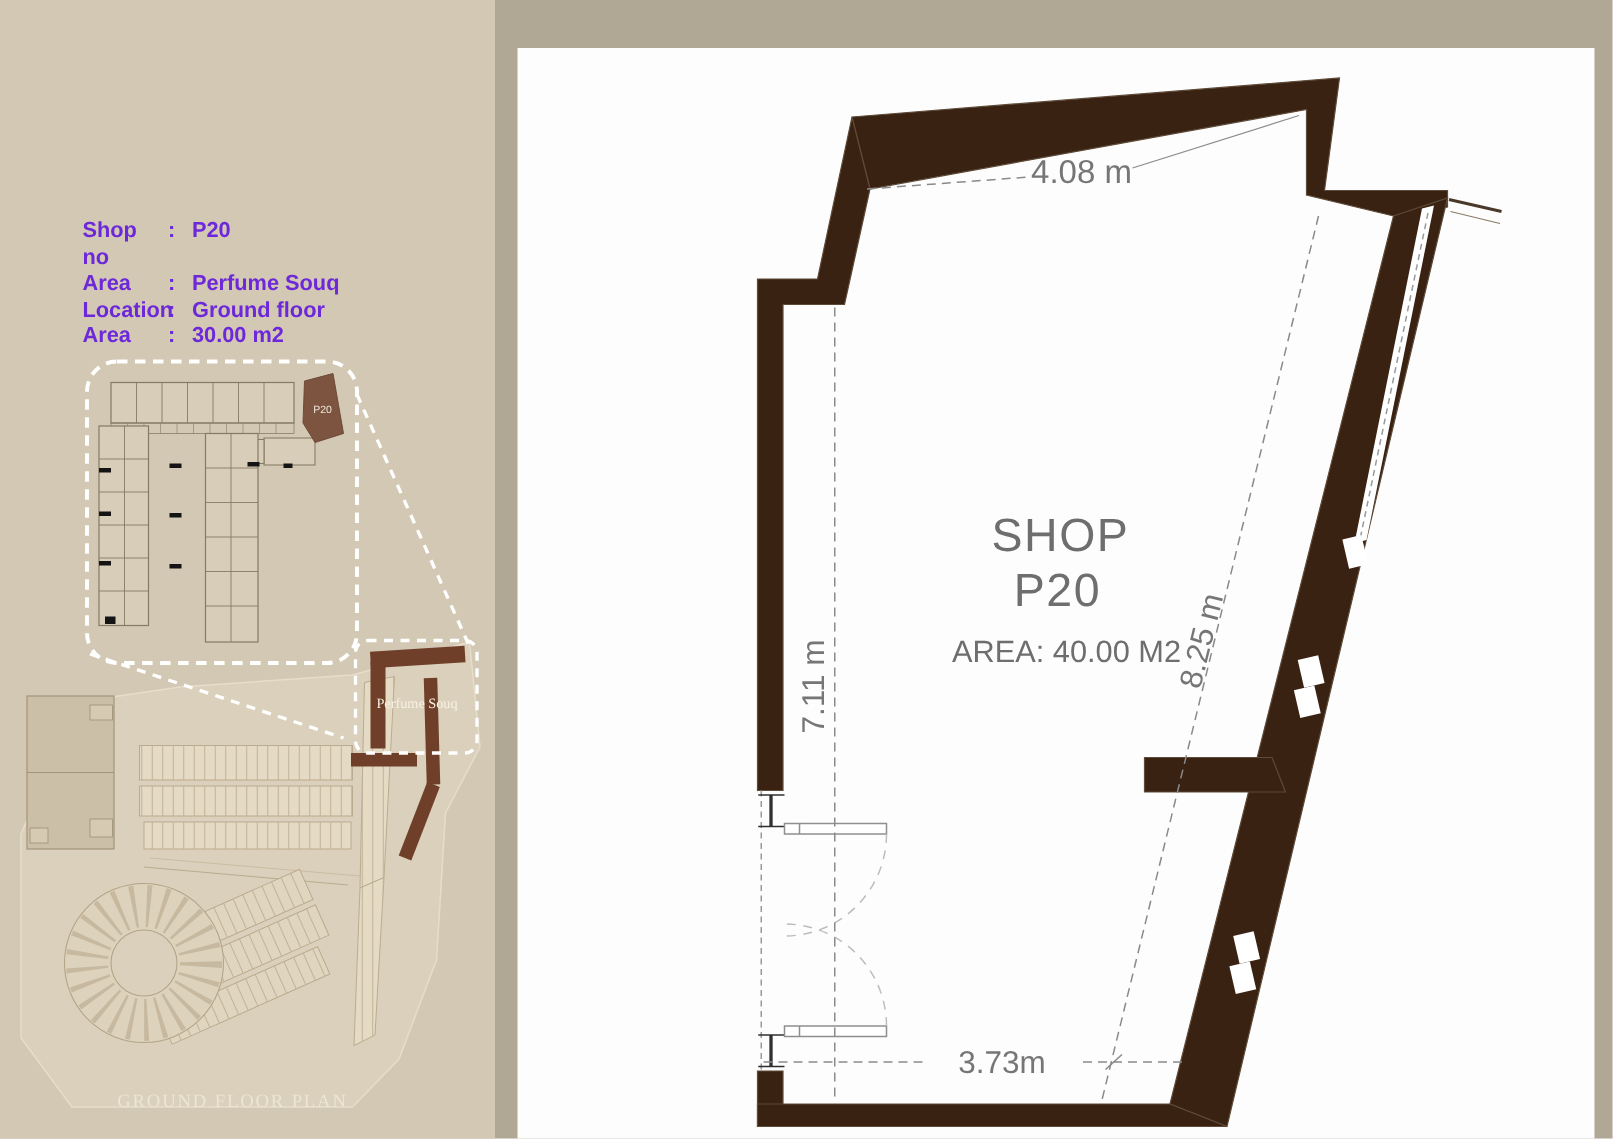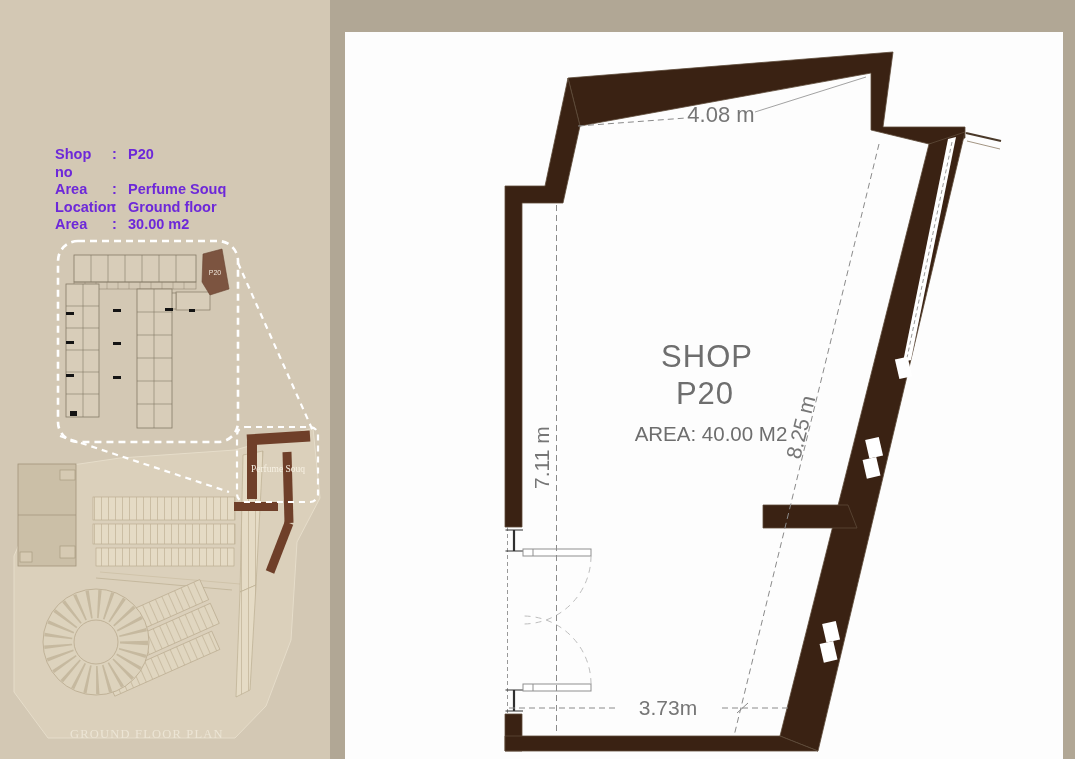--- a/index.html
+++ b/index.html
@@ -19,21 +19,21 @@
     letter-spacing:0.5px;white-space:pre;
   }
   .details{
     position:absolute;left:55px;top:146px;
     font-size:14.5px;font-weight:600;color:#6d28d9;
   }
   .detail-row{display:flex;line-height:17.5px;}
   .detail-row .lbl{width:57px;}
   .detail-row .sep{width:16px;}
   .caption{
-    position:absolute;left:70px;top:727px;width:170px;text-align:left;
+    position:absolute;left:70px;top:727px;width:170px;text-align:center;
     font-family:"Liberation Serif", serif;font-size:12.5px;
     letter-spacing:1.2px;color:#ece5d5;
   }
   .panel{
     position:absolute;left:345px;top:12px;width:718px;height:735px;
     background:#fdfdfd;
     margin-top:20px;
   }
   .panel svg{position:absolute;left:0;top:0;}
   text{font-family:"Liberation Sans", sans-serif;}

